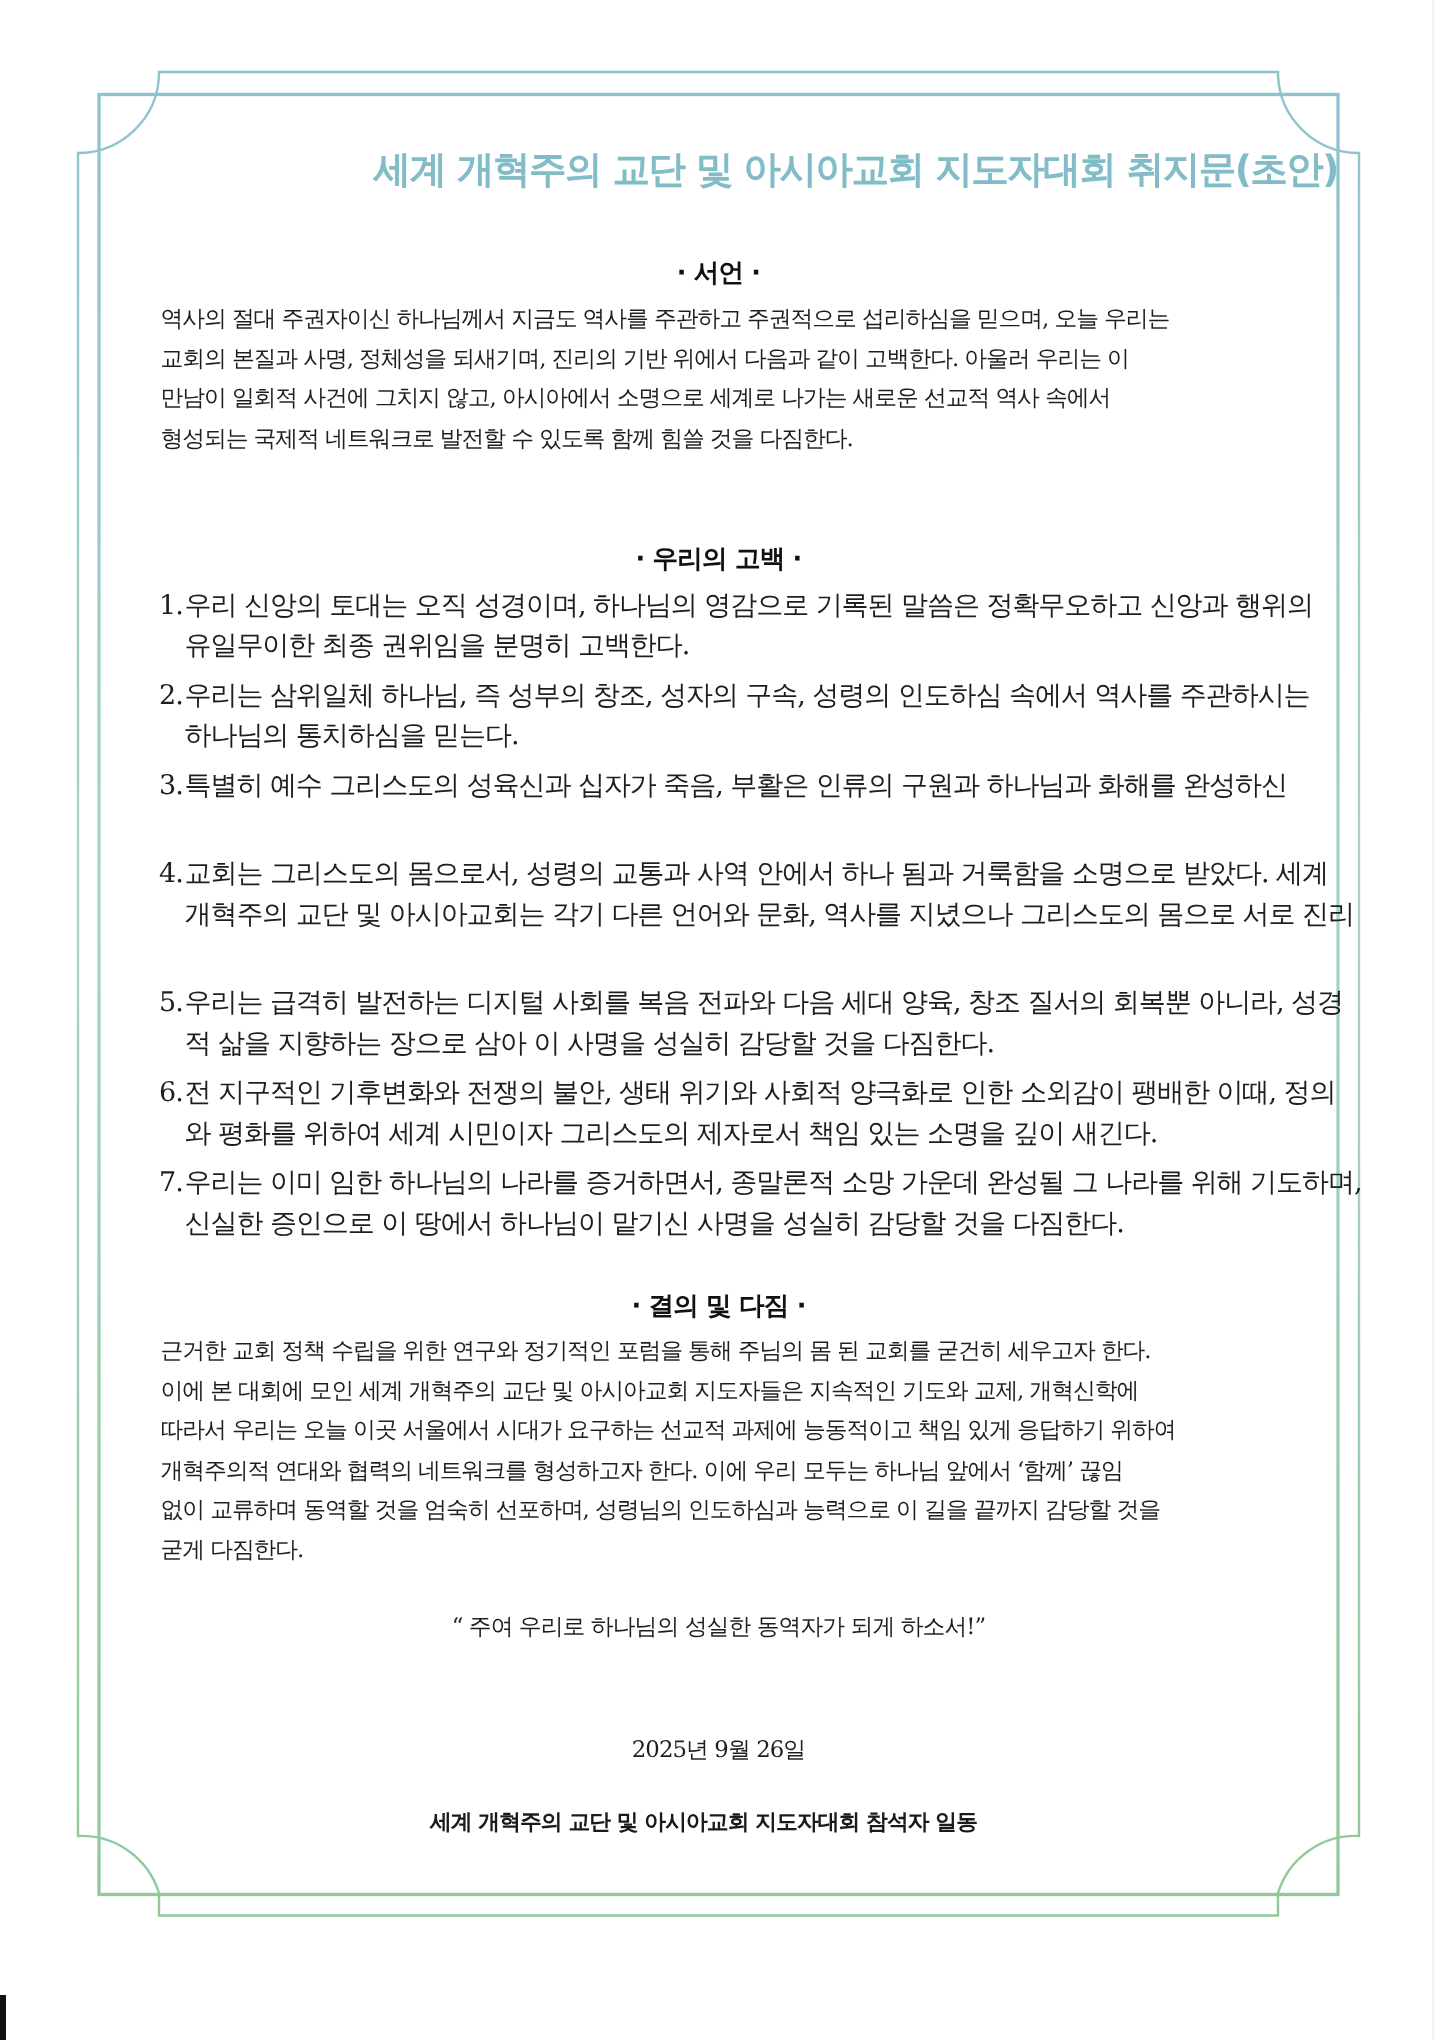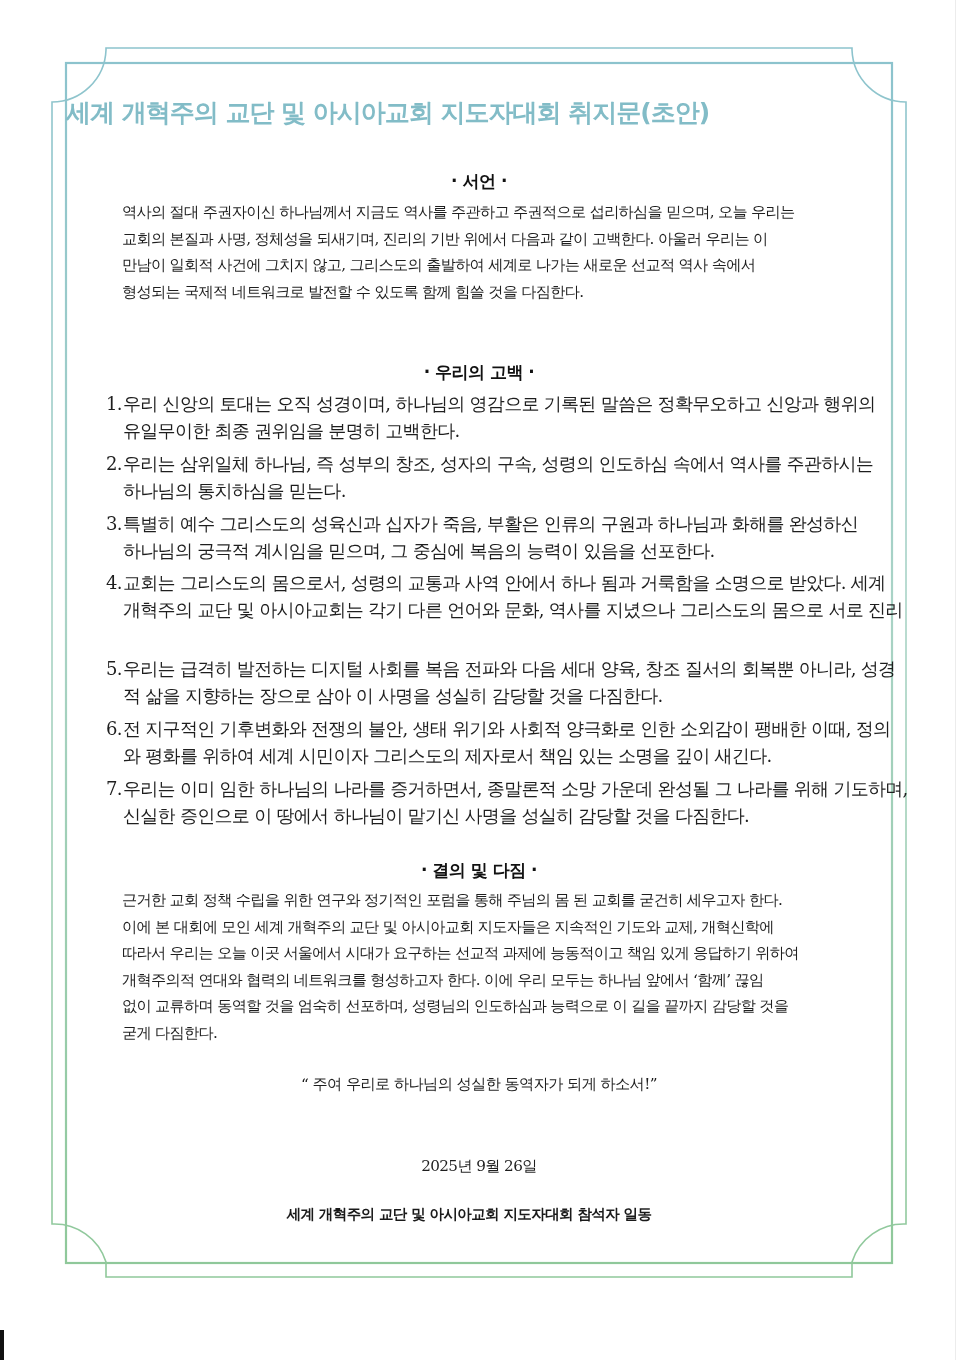--- a/index.html
+++ b/index.html
@@ -7,30 +7,30 @@
     width: 960px; height: 1360px; position: relative; overflow: hidden;
     font-family: "DejaVu Serif", "Liberation Serif", serif;
     color: #222222;
   }
   .frame-svg { position: absolute; left: 0; top: 0; width: 960px; height: 1360px; }
   .page-edge { position: absolute; top: 0; right: 4px; width: 1px; height: 1360px; background: #ececec; }
   .scan-mark { position: absolute; left: 0; top: 1330px; width: 4px; height: 30px; background: #111111; }
 
   .title {
     position: absolute; left: 66px; width: 826px; top: 96px;
-    text-align: left; font-family: "DejaVu Sans", sans-serif; font-weight: bold;
+    text-align: right; font-family: "DejaVu Sans", sans-serif; font-weight: bold;
     font-size: 25px; letter-spacing: -1px; color: #82bcc7;
   }
   .section-heading {
     position: absolute; left: 66px; width: 826px; text-align: center;
     font-family: "DejaVu Sans", sans-serif; font-weight: bold; font-size: 17px;
     color: #111111; letter-spacing: -0.5px;
   }
   .para {
-    position: absolute; left: 122px; width: 752px;
+    position: absolute; left: 107px; width: 752px;
     font-size: 15.2px; line-height: 26.5px; letter-spacing: -0.7px;
     white-space: nowrap; color: #1e1e1e;
   }
   .line { display: block; }
   .item {
     position: absolute; left: 106px; width: 756px;
     font-size: 18px; line-height: 26.5px; letter-spacing: -0.7px;
     white-space: nowrap; color: #1e1e1e;
   }
   .item .num { display: inline-block; width: 17px; }
@@ -72,37 +72,36 @@
 
 <div class="page-edge"></div>
 <div class="scan-mark"></div>
 
 <h1 class="title" style="margin:0;">세계 개혁주의 교단 및 아시아교회 지도자대회 취지문(초안)</h1>
 
 <div class="section-heading" style="top:170px;">· 서언 ·</div>
 <div class="para" style="top:199px;">
   <span class="line">역사의 절대 주권자이신 하나님께서 지금도 역사를 주관하고 주권적으로 섭리하심을 믿으며, 오늘 우리는</span>
   <span class="line">교회의 본질과 사명, 정체성을 되새기며, 진리의 기반 위에서 다음과 같이 고백한다. 아울러 우리는 이</span>
-  <span class="line">만남이 일회적 사건에 그치지 않고, 그리스도의 출발하여 세계로 나가는 새로운 선교적 역사 속에서</span>
+  <span class="line">만남이 일회적 사건에 그치지 않고, 아시아에서 소명으로 세계로 나가는 새로운 선교적 역사 속에서</span>
   <span class="line">형성되는 국제적 네트워크로 발전할 수 있도록 함께 힘쓸 것을 다짐한다.</span>
 </div>
 
 <div class="section-heading" style="top:361px;">· 우리의 고백 ·</div>
 
 <div class="item" style="top:391px;">
   <span class="num">1.</span><span>우리 신앙의 토대는 오직 성경이며, 하나님의 영감으로 기록된 말씀은 정확무오하고 신앙과 행위의</span>
   <span class="cont">유일무이한 최종 권위임을 분명히 고백한다.</span>
 </div>
 <div class="item" style="top:451px;">
   <span class="num">2.</span><span>우리는 삼위일체 하나님, 즉 성부의 창조, 성자의 구속, 성령의 인도하심 속에서 역사를 주관하시는</span>
   <span class="cont">하나님의 통치하심을 믿는다.</span>
 </div>
 <div class="item" style="top:511px;">
   <span class="num">3.</span><span>특별히 예수 그리스도의 성육신과 십자가 죽음, 부활은 인류의 구원과 하나님과 화해를 완성하신</span>
-  <span class="cont">하나님의 궁극적 계시임을 믿으며, 그 중심에 복음의 능력이 있음을 선포한다.</span>
 </div>
 <div class="item" style="top:570px;">
   <span class="num">4.</span><span>교회는 그리스도의 몸으로서, 성령의 교통과 사역 안에서 하나 됨과 거룩함을 소명으로 받았다. 세계</span>
   <span class="cont">개혁주의 교단 및 아시아교회는 각기 다른 언어와 문화, 역사를 지녔으나 그리스도의 몸으로 서로 진리</span>
 </div>
 <div class="item" style="top:656px;">
   <span class="num">5.</span><span>우리는 급격히 발전하는 디지털 사회를 복음 전파와 다음 세대 양육, 창조 질서의 회복뿐 아니라, 성경</span>
   <span class="cont">적 삶을 지향하는 장으로 삼아 이 사명을 성실히 감당할 것을 다짐한다.</span>
 </div>
 <div class="item" style="top:716px;">

